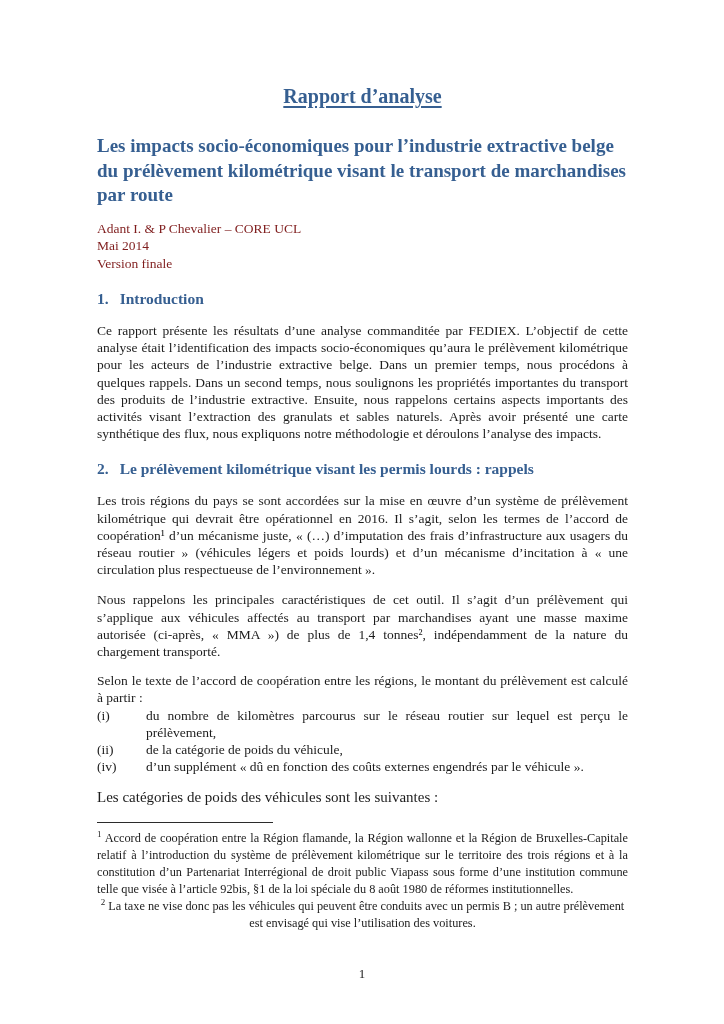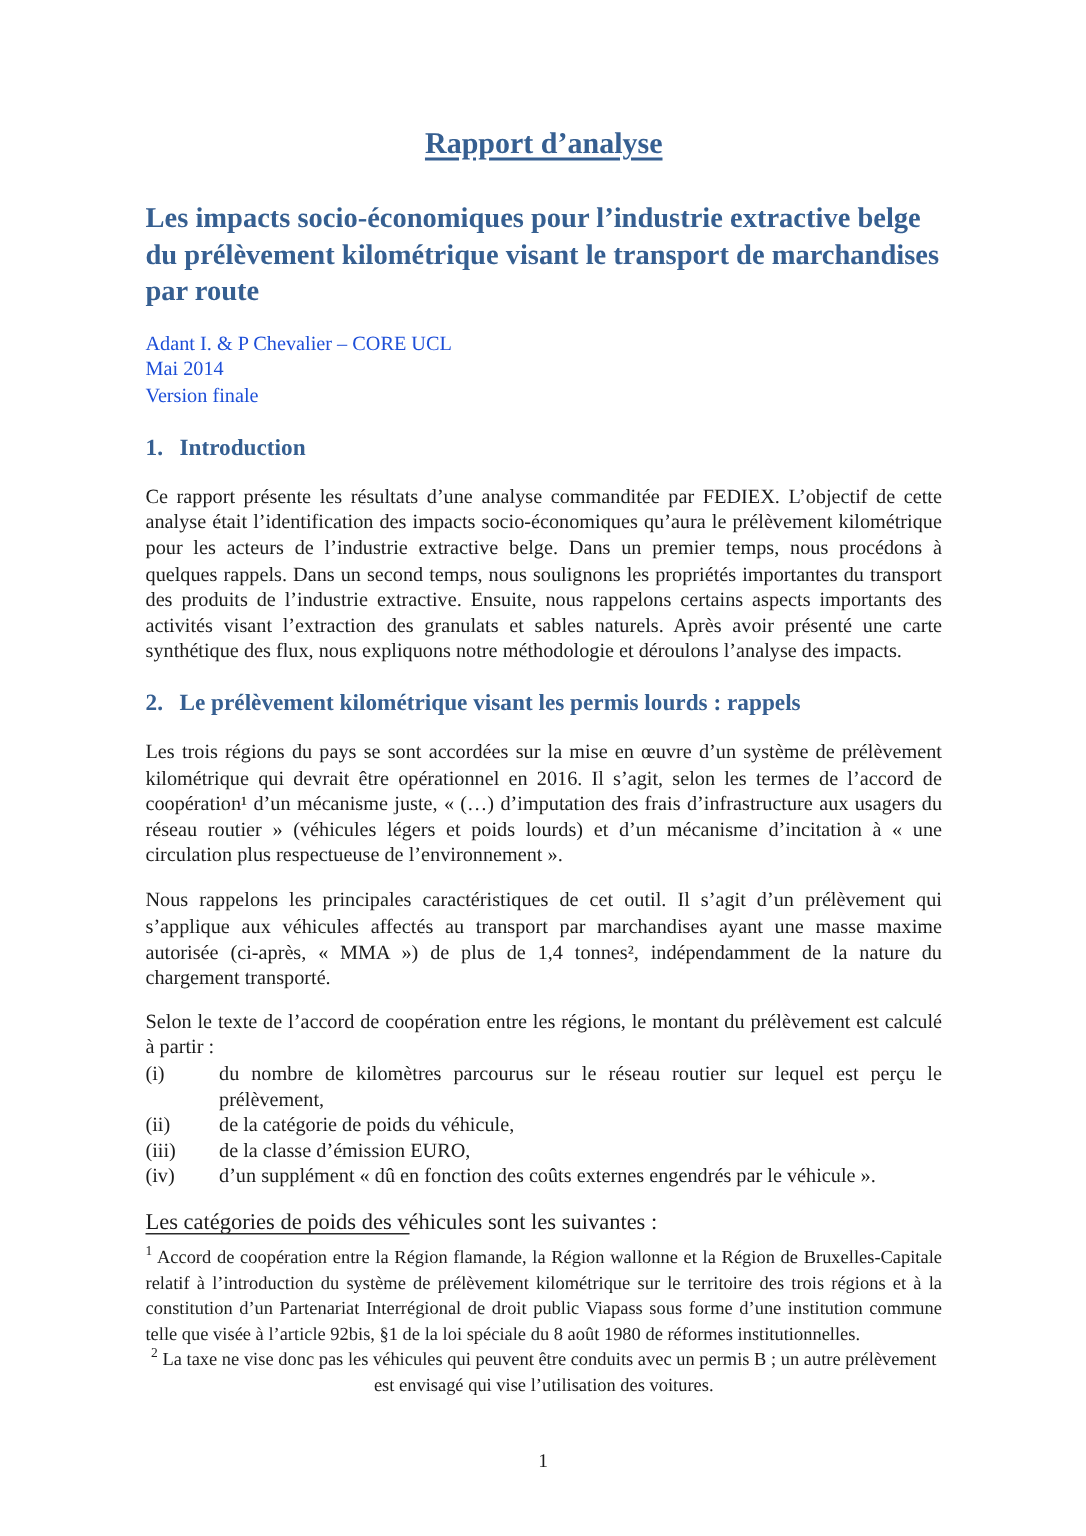--- a/index.html
+++ b/index.html
@@ -37,21 +37,21 @@
     color: #365f91;
     text-align: left;
   }
   .author-block {
     margin-top: 12px;
   }
   .author-block p {
     margin: 0;
     font-size: 13.5px;
     line-height: 17.5px;
-    color: #1d4ed8;
+    color: #7f1d1d;
   }
   .section-heading {
     margin: 17px 0 0 0;
     font-size: 15.5px;
     line-height: 20px;
     font-weight: bold;
     color: #365f91;
   }
   .section-heading .sec-num {
     display: inline-block;
@@ -156,24 +156,20 @@
   <div class="roman-list">
     <div class="list-row">
       <span class="list-marker">(i)</span>
       <span class="list-text">du nombre de kilomètres parcourus sur le réseau routier sur lequel est perçu le prélèvement,</span>
     </div>
     <div class="list-row">
       <span class="list-marker">(ii)</span>
       <span class="list-text">de la catégorie de poids du véhicule,</span>
     </div>
     <div class="list-row">
-      <span class="list-marker">(iii)</span>
-      <span class="list-text">de la classe d’émission EURO,</span>
-    </div>
-    <div class="list-row">
       <span class="list-marker">(iv)</span>
       <span class="list-text">d’un supplément « dû en fonction des coûts externes engendrés par le véhicule ».</span>
     </div>
   </div>
 
   <p class="closing-line">Les catégories de poids des véhicules sont les suivantes :</p>
 
   <div class="footnote-area">
     <div class="footnote-sep"></div>
     <p class="footnote"><sup>1</sup> <span>Accord de coopération entre la Région flamande, la Région wallonne et la Région de Bruxelles-Capitale relatif à l’introduction du système de prélèvement kilométrique sur le territoire des trois régions et à la constitution d’un Partenariat Interrégional de droit public Viapass sous forme d’une institution commune telle que visée à l’article 92bis, §1 de la loi spéciale du 8 août 1980 de réformes institutionnelles.</span></p>

